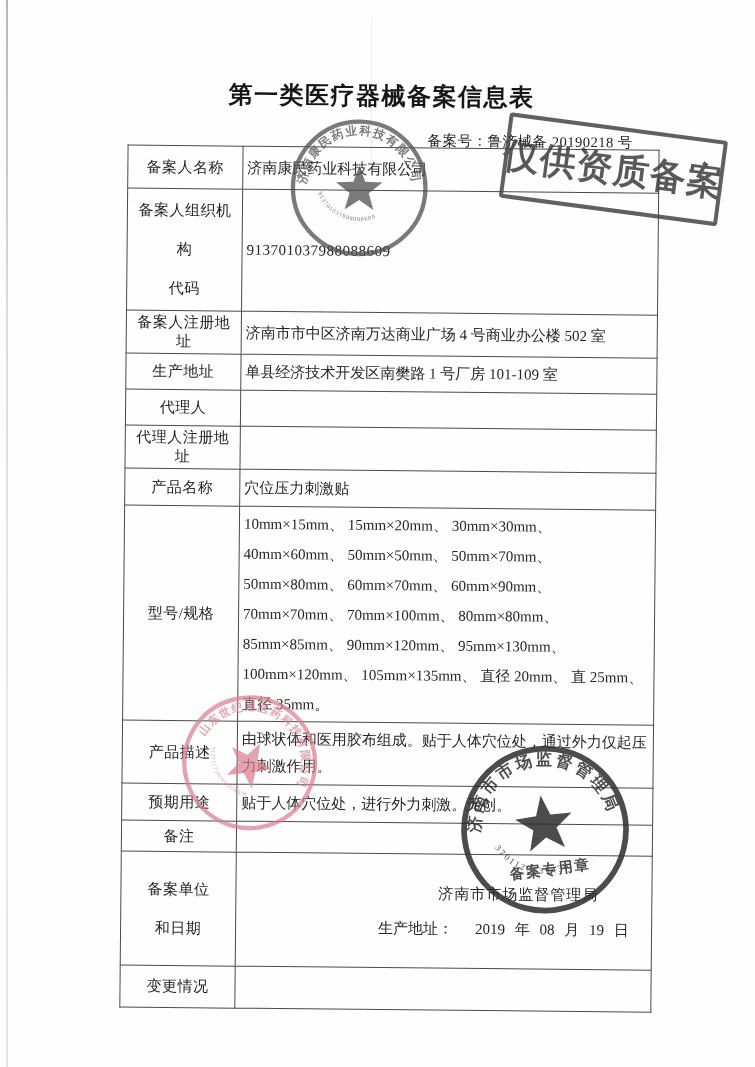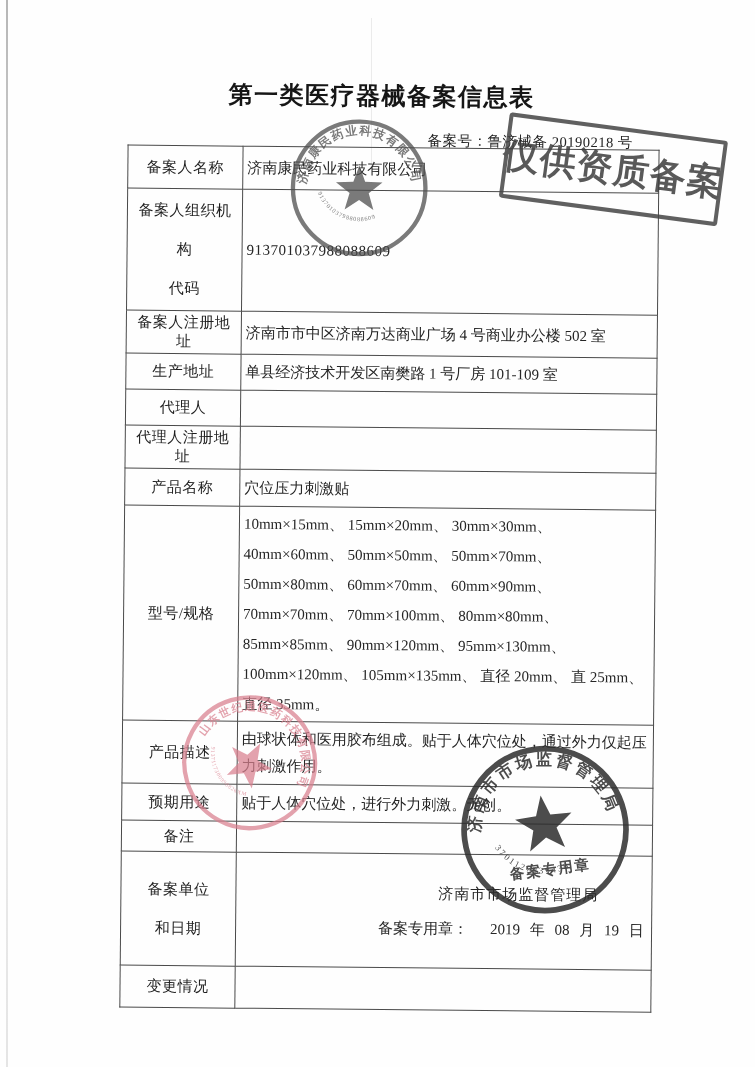--- a/index.html
+++ b/index.html
@@ -149,21 +149,21 @@
     </tr>
     <tr class="r11">
       <td class="lbl">备注</td>
       <td class="val"></td>
     </tr>
     <tr class="r12">
       <td class="lbl two-line">备案单位
 和日期</td>
       <td class="val filing-cell">
         <div class="authority-line">济南市市场监督管理局</div>
-        <div class="date-line"><span>备案专用章：</span><span class="dv">2019 年 08 月 19 日</span></div>
+        <div class="date-line"><span>生产地址：</span><span class="dv">2019 年 08 月 19 日</span></div>
       </td>
     </tr>
     <tr class="r13">
       <td class="lbl">变更情况</td>
       <td class="val"></td>
     </tr>
   </tbody>
     </table>
 
   <svg class="stamp seal-top" viewBox="0 0 200 200">

